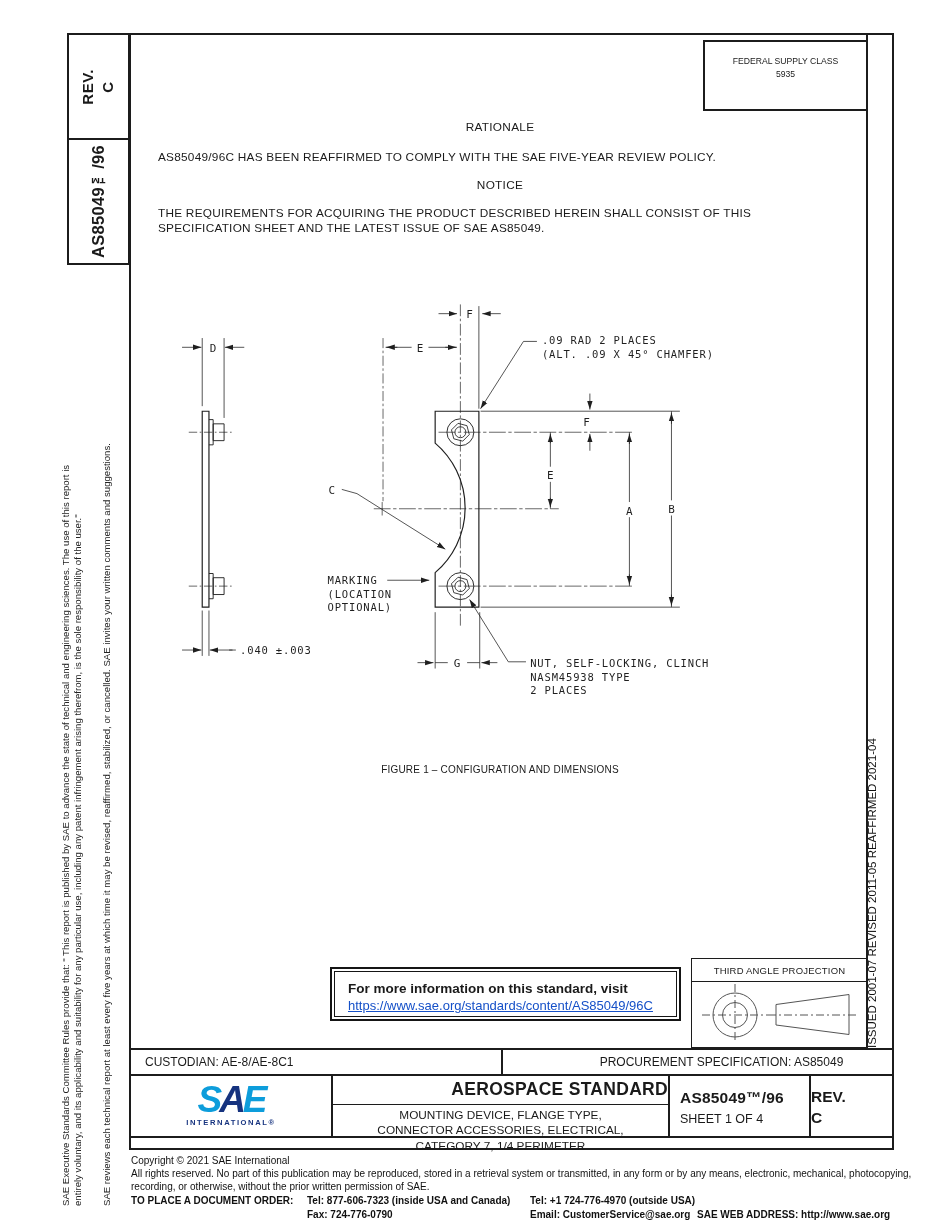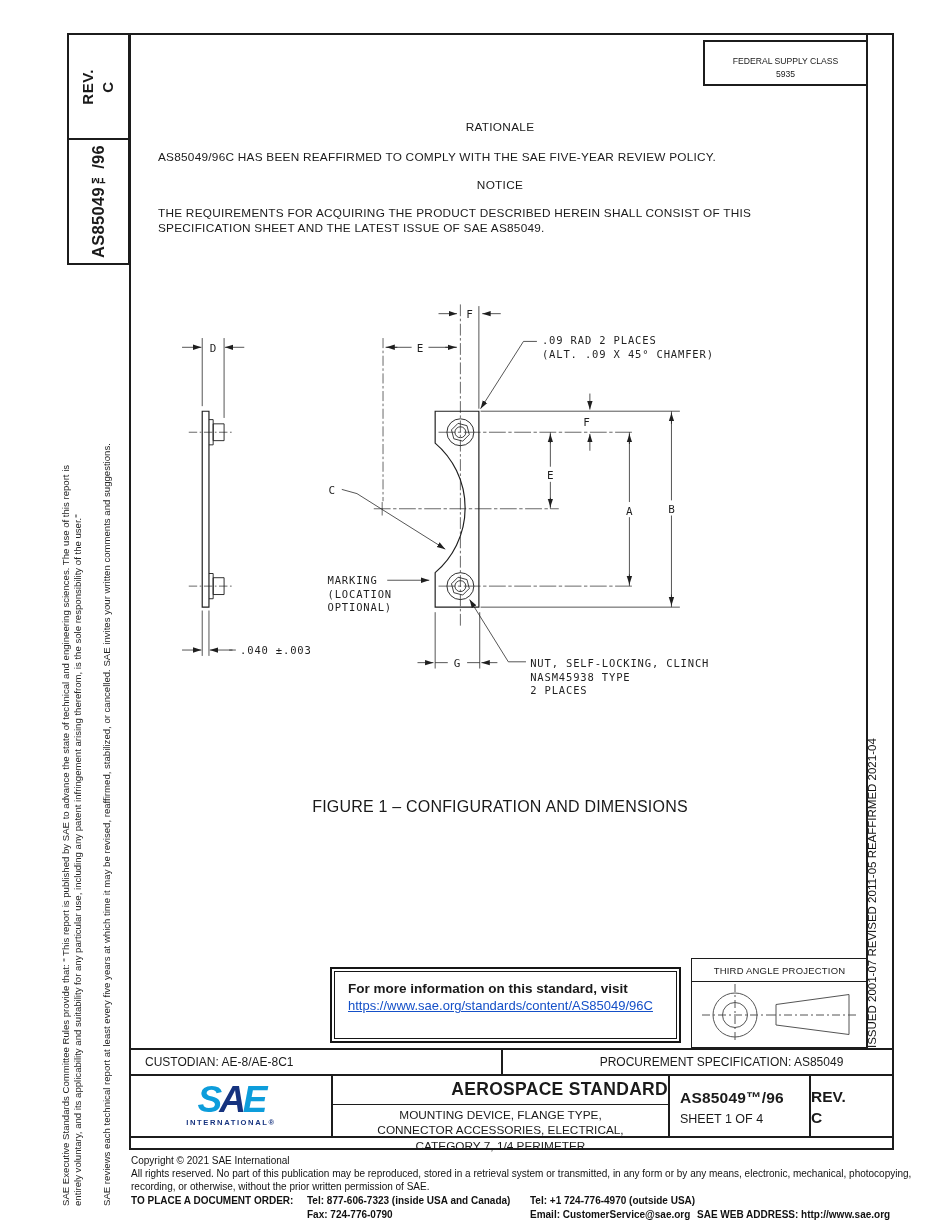--- a/index.html
+++ b/index.html
@@ -14,29 +14,29 @@
   
   .rev-box{left:67px;top:33px;width:63px;height:107px;display:flex;align-items:center;justify-content:center;}
   .docnum-box{left:67px;top:138px;width:63px;height:127px;display:flex;align-items:center;justify-content:center;}
   .rev-box .vtext{font-weight:bold;font-size:15px;line-height:1.35;text-align:center;letter-spacing:.5px;}
   .docnum-box .vtext{font-weight:bold;font-size:16.5px;text-align:center;letter-spacing:.3px;}
   .disc1{left:60px;top:268px;width:27px;height:938px;font-size:9.6px;line-height:1.28;color:#222;}
   .disc2{left:101px;top:268px;width:14px;height:938px;font-size:9.6px;line-height:1.28;color:#222;}
   
   .frame{left:129px;top:33px;width:765px;height:1117px;}
   .rcol-line{left:866px;top:33px;width:2px;height:1016px;background:#1c1c1c;}
-  .fsc{left:703px;top:40px;width:165px;height:46px;border:2px solid #1c1c1c;box-sizing:border-box;
+  .fsc{left:703px;top:40px;width:165px;height:71px;border:2px solid #1c1c1c;box-sizing:border-box;
        font-size:8.6px;text-align:center;padding-top:13px;line-height:1.5;}
   .h-center{left:129px;width:742px;text-align:center;font-size:11.8px;letter-spacing:.3px;}
   .body-par{left:158px;width:672px;font-size:11.8px;letter-spacing:.25px;line-height:1.28;}
-  .figcap{left:129px;top:764px;width:742px;text-align:center;font-size:16px;letter-spacing:.2px;margin-top:34px;}
+  .figcap{left:129px;top:764px;width:742px;text-align:center;font-size:10px;letter-spacing:.2px;}
   
   .drawing{left:140px;top:250px;width:740px;height:515px;}
   
-  .infobox{left:330px;top:967px;width:351px;height:76px;border:2.5px solid #151515;box-sizing:border-box;padding:2px;}
+  .infobox{left:330px;top:967px;width:351px;height:54px;border:2.5px solid #151515;box-sizing:border-box;padding:2px;}
   .infobox-inner{border:1.5px solid #151515;height:100%;box-sizing:border-box;padding:9px 0 0 13px;}
   .infobox-inner .t1{font-weight:bold;font-size:13.5px;}
   .infobox-inner a{font-size:13px;color:#1550C8;text-decoration:underline;}
   
   .proj{left:691px;top:958px;width:177px;height:90px;border:1.5px solid #1c1c1c;box-sizing:border-box;}
   .proj .hd{height:23px;border-bottom:1.5px solid #1c1c1c;box-sizing:border-box;text-align:center;
             font-size:9.5px;padding-top:6px;letter-spacing:.2px;}
   .rev-hist{left:866px;top:598px;width:27px;height:450px;font-size:11.5px;text-align:left;color:#111;}
   .rev-hist .vtext{height:100%;}
   

